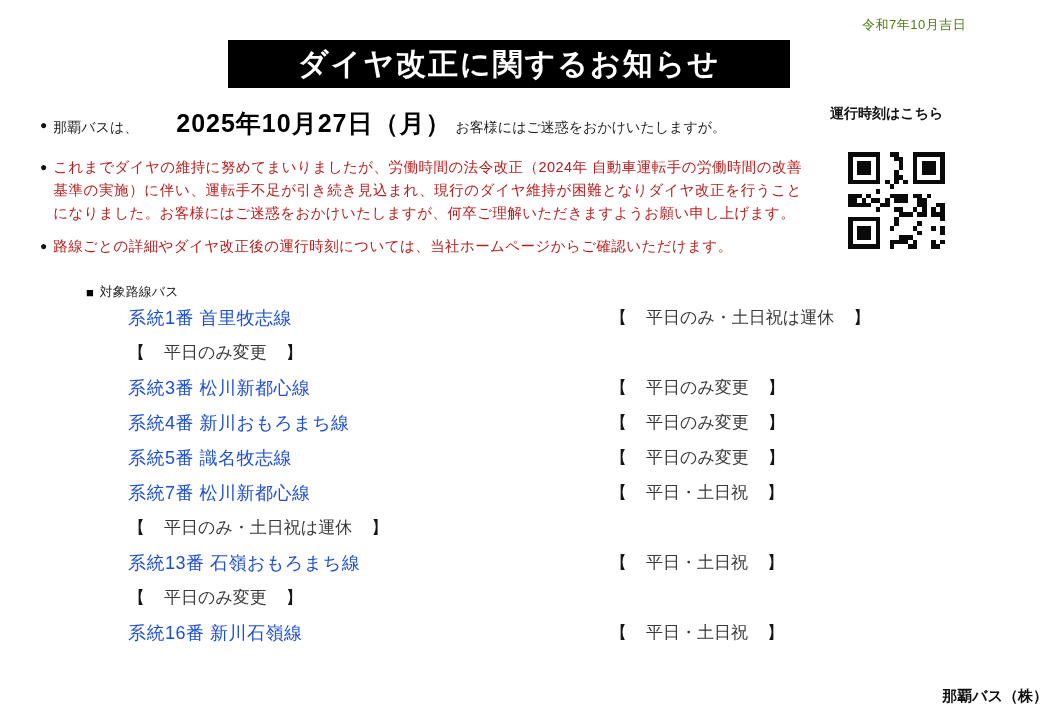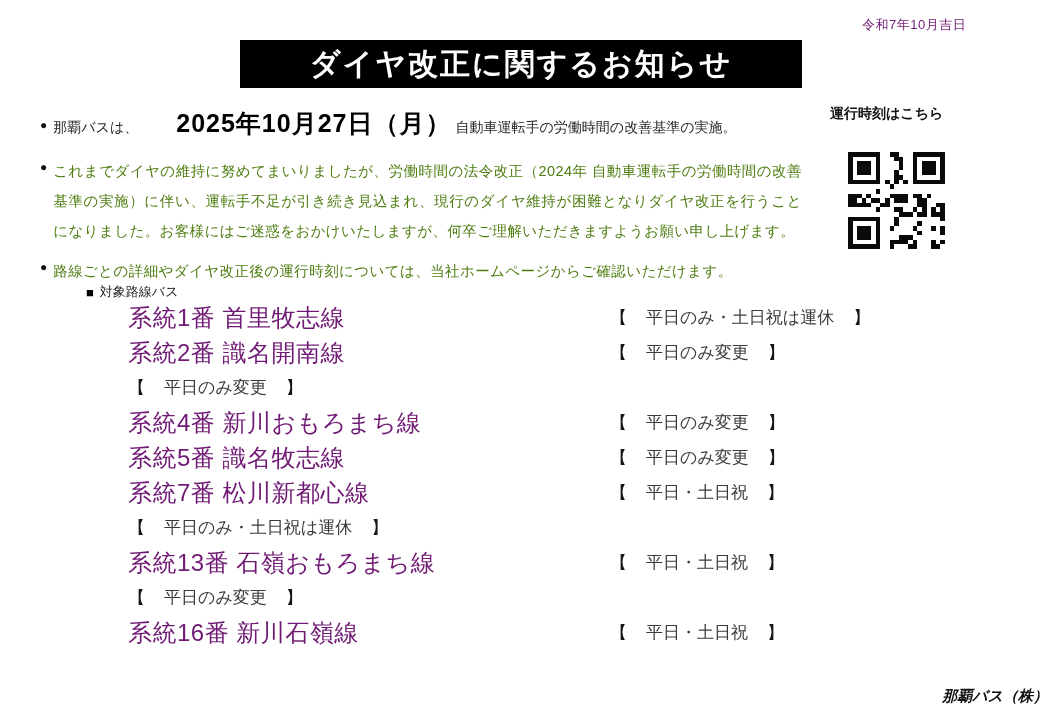--- a/index.html
+++ b/index.html
@@ -5,83 +5,83 @@
   html,body{margin:0;padding:0;}
   body{
     width:1059px;height:716px;position:relative;overflow:hidden;
     background:#ffffff;
     font-family:"Liberation Sans","DejaVu Sans",sans-serif;
     color:var(--text,#1f1f1f);
     -webkit-font-smoothing:antialiased;
   }
   .issue-date{
     position:absolute;left:862px;top:16px;
-    font-size:13px;color:#701a75;letter-spacing:.5px;white-space:nowrap;
+    font-size:13px;color:#4d7c0f;letter-spacing:.5px;white-space:nowrap;
   }
   .banner{
-    position:absolute;left:240px;top:40px;width:562px;height:48px;
+    position:absolute;left:228px;top:40px;width:562px;height:48px;
     background:var(--banner-bg,#000);color:var(--banner-text,#fff);
     font-size:30px;font-weight:bold;letter-spacing:2px;
     display:flex;align-items:center;justify-content:center;white-space:nowrap;
   }
   .content{
     position:absolute;left:40px;top:106px;width:762px;
   }
   .bullet{display:flex;margin-bottom:10px;}
   .bullet .dot{
     flex:0 0 auto;font-size:12px;line-height:23px;margin-right:6px;color:#111;
   }
   .b1{align-items:baseline;margin-bottom:12px;}
   .b1 .dot{line-height:34px;align-self:center;}
   .b1-text{font-size:14px;line-height:34px;white-space:nowrap;}
   .b1-text .big-date{font-size:25px;font-weight:bold;color:#000;letter-spacing:1px;padding:0 4px 0 2px;margin-left:36px;}
   .para{
-    font-size:14.5px;line-height:30px;letter-spacing:.4px;color:#4d7c0f;text-align:justify;
+    font-size:14.5px;line-height:23px;letter-spacing:.4px;color:#b91c1c;text-align:justify;
   }
   .b3{margin-top:4px;}
   .section-header{
     position:absolute;left:86px;top:283px;font-size:13px;color:#1c1c1c;
     display:flex;align-items:center;white-space:nowrap;
   }
   .section-header .sq{font-size:13px;margin-right:6px;color:#000;}
   .route-table{
     position:absolute;left:128px;top:300px;width:840px;
   }
   .route-row{
     display:grid;grid-template-columns:482px 1fr;height:35px;align-items:center;
   }
-  .route-name{font-size:24px;color:#701a75;letter-spacing:.5px;white-space:nowrap;}
+  .route-name{font-size:18px;color:#1d4ed8;letter-spacing:.5px;white-space:nowrap;}
   .route-status{font-size:17px;color:#3a3a3a;display:flex;align-items:center;white-space:nowrap;}
   .route-status .bro{color:#161616;margin-right:19px;}
   .route-status .brc{color:#161616;margin-left:19px;}
   .qr-label{
     position:absolute;left:830px;top:105px;
     font-size:14px;font-weight:bold;color:#111;white-space:nowrap;
   }
   .qr-box{
     position:absolute;left:848px;top:152px;width:97px;height:97px;
   }
   .qr-box svg{width:97px;height:97px;display:block;fill:#0a0a0a;shape-rendering:crispEdges;}
   .company{
     position:absolute;right:11px;top:687px;
-    font-size:15px;font-weight:bold;color:#111;white-space:nowrap;font-style:italic;
+    font-size:15px;font-weight:bold;color:#111;white-space:nowrap;
   }
 </style>
 </head>
 <body style="--banner-bg: #000000; --banner-text: #ffffff; --text: #1f1f1f;">
 
 <div class="issue-date">令和7年10月吉日</div>
 
 <div class="banner">ダイヤ改正に関するお知らせ</div>
 
 <div class="content">
 
   <div class="bullet b1">
     <span class="dot">●</span>
-    <span class="b1-text"><span>那覇バスは、</span><span class="big-date">2025年10月27日（月）</span><span>自動車運転手の労働時間の改善基準の実施。</span></span>
+    <span class="b1-text"><span>那覇バスは、</span><span class="big-date">2025年10月27日（月）</span><span>お客様にはご迷惑をおかけいたしますが。</span></span>
   </div>
 
   <div class="bullet b2">
     <span class="dot">●</span>
     <span class="para">これまでダイヤの維持に努めてまいりましたが、労働時間の法令改正（2024年 自動車運転手の労働時間の改善基準の実施）に伴い、運転手不足が引き続き見込まれ、現行のダイヤ維持が困難となりダイヤ改正を行うことになりました。お客様にはご迷惑をおかけいたしますが、何卒ご理解いただきますようお願い申し上げます。</span>
   </div>
 
   <div class="bullet b3">
     <span class="dot">●</span>
     <span class="para">路線ごとの詳細やダイヤ改正後の運行時刻については、当社ホームページからご確認いただけます。</span>
@@ -291,29 +291,29 @@
   <div class="route-row">
     <span class="route-name">系統1番 首里牧志線</span>
     <span class="route-status">
         <span class="bro">【</span>
         <span>平日のみ・土日祝は運休</span>
         <span class="brc">】</span>
       </span>
   </div>
 
   <div class="route-row">
-    <span class="route-name">系統2番 識名開南線</span>
-    <span class="route-status">
-        <span class="bro">【</span>
-        <span>平日のみ変更</span>
-        <span class="brc">】</span>
-      </span>
-  </div>
-
-  <div class="route-row">
+    <span class="route-status">
+        <span class="bro">【</span>
+        <span>平日のみ変更</span>
+        <span class="brc">】</span>
+      </span>
+  </div>
+
+  <div class="route-row">
+    <span class="route-name">系統3番 松川新都心線</span>
     <span class="route-status">
         <span class="bro">【</span>
         <span>平日のみ変更</span>
         <span class="brc">】</span>
       </span>
   </div>
 
   <div class="route-row">
     <span class="route-name">系統4番 新川おもろまち線</span>
     <span class="route-status">

